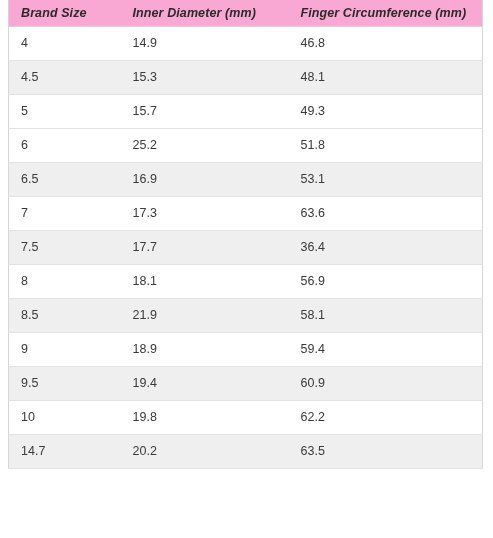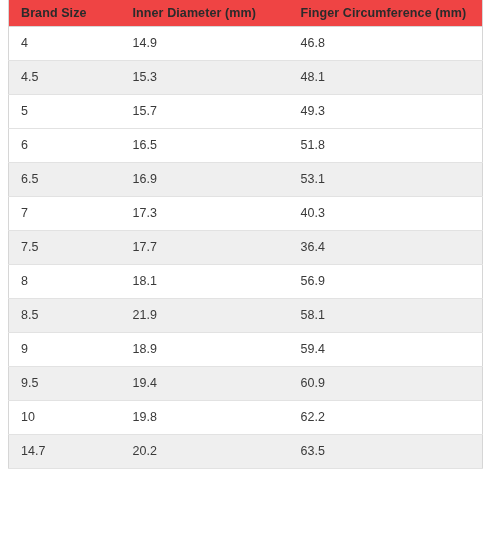--- a/index.html
+++ b/index.html
@@ -29,21 +29,22 @@
     table-layout: fixed;
     border-left: 1px solid #d6d6d6;
     border-right: 1px solid #d6d6d6;
   }
 
   table.size-table col.c1 { width: 112px; }
   table.size-table col.c2 { width: 168px; }
   table.size-table col.c3 { width: 194px; }
 
   table.size-table thead tr {
-    background: #ef4444;
+    background: #f9a8d4;
+    font-style: italic;
   }
 
   table.size-table thead th {
     text-align: left;
     font-size: 12.5px;
     font-weight: bold;
     color: #2b2b2b;
     padding: 0 0 0 12px;
     height: 26px;
     line-height: 26px;
@@ -95,32 +96,32 @@
           <td>15.3</td>
           <td>48.1</td>
         </tr>
         <tr class="odd">
           <td>5</td>
           <td>15.7</td>
           <td>49.3</td>
         </tr>
         <tr class="odd">
           <td>6</td>
-          <td>16.5</td>
+          <td>25.2</td>
           <td>51.8</td>
         </tr>
         <tr class="even">
           <td>6.5</td>
           <td>16.9</td>
           <td>53.1</td>
         </tr>
         <tr class="odd">
           <td>7</td>
           <td>17.3</td>
-          <td>40.3</td>
+          <td>63.6</td>
         </tr>
         <tr class="even">
           <td>7.5</td>
           <td>17.7</td>
           <td>36.4</td>
         </tr>
         <tr class="odd">
           <td>8</td>
           <td>18.1</td>
           <td>56.9</td>

